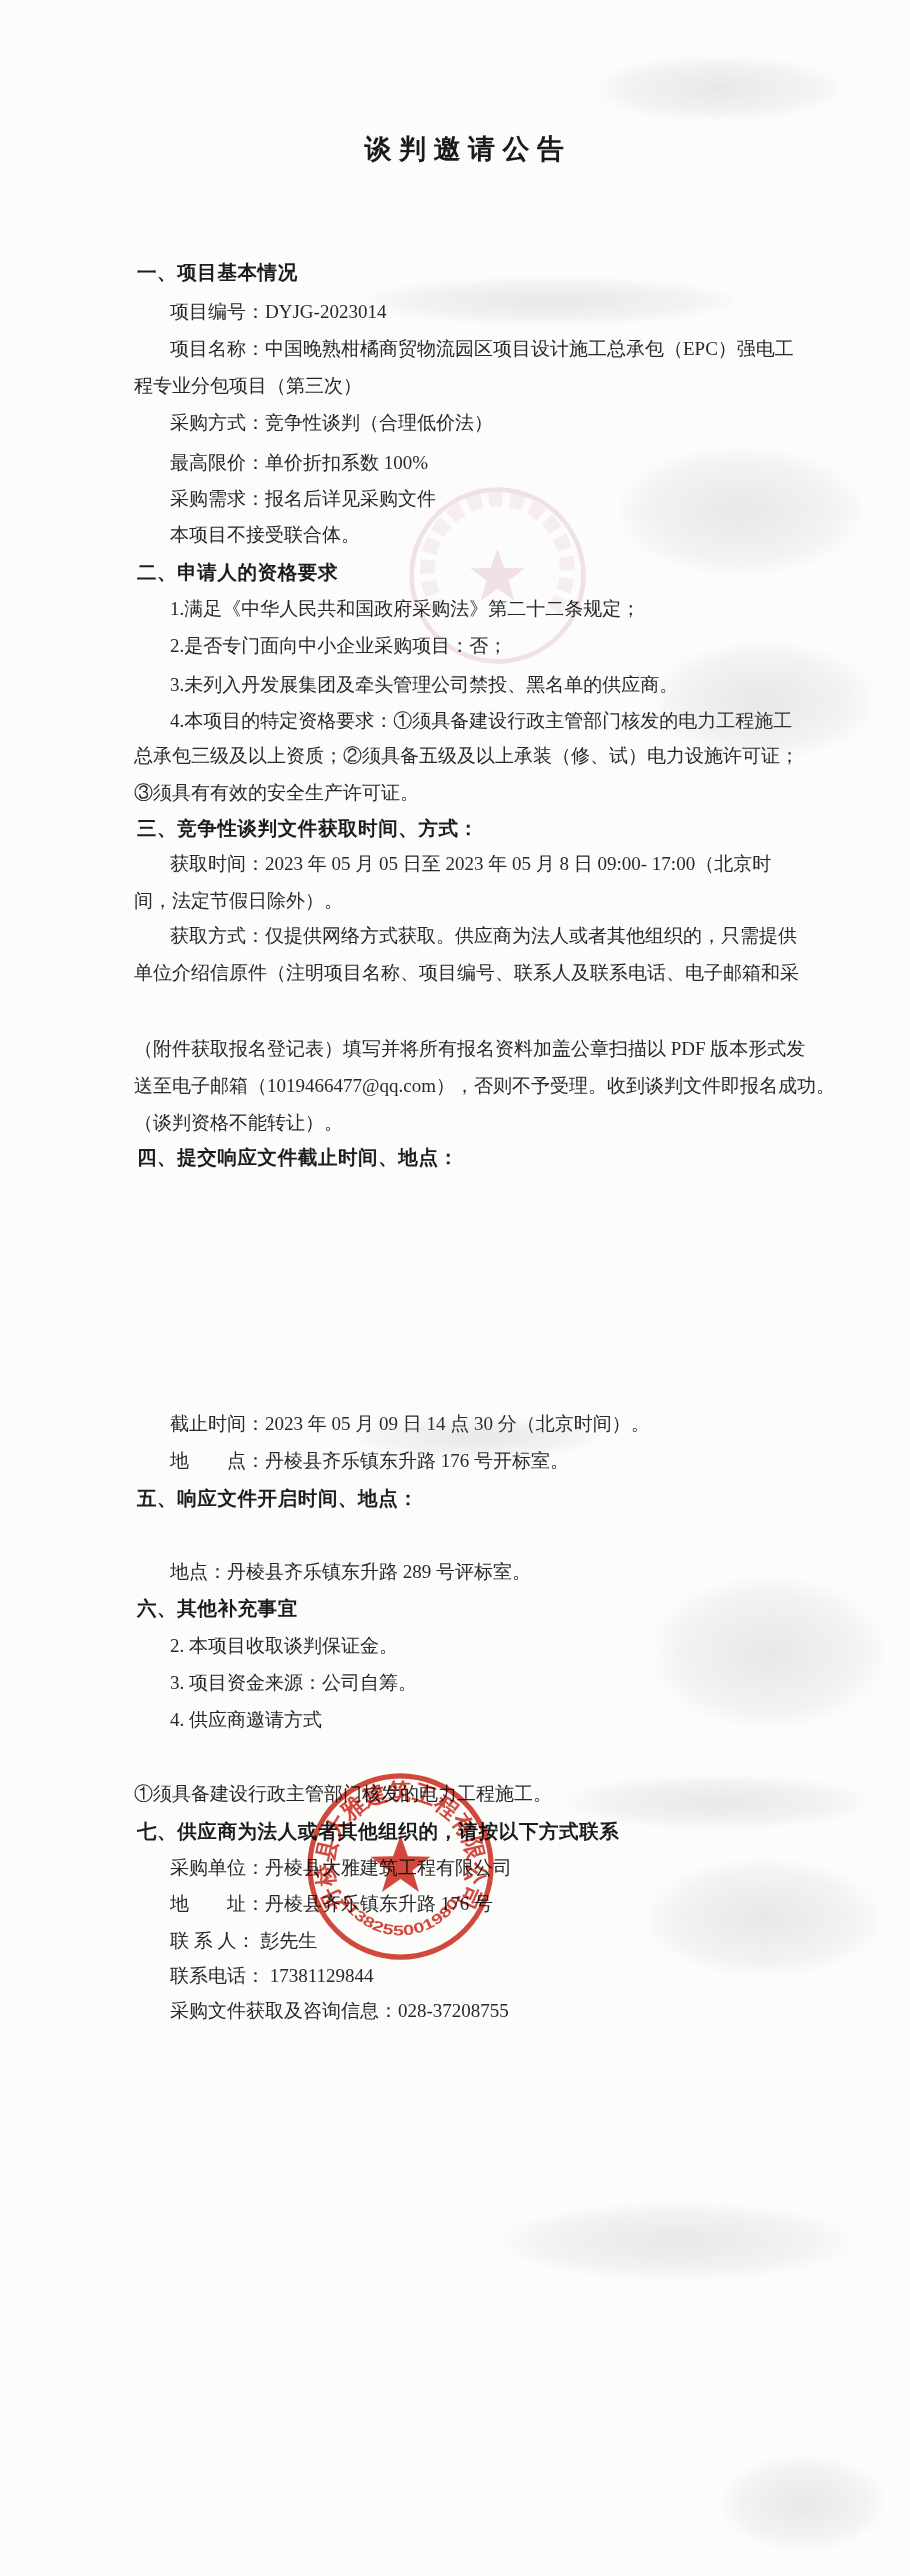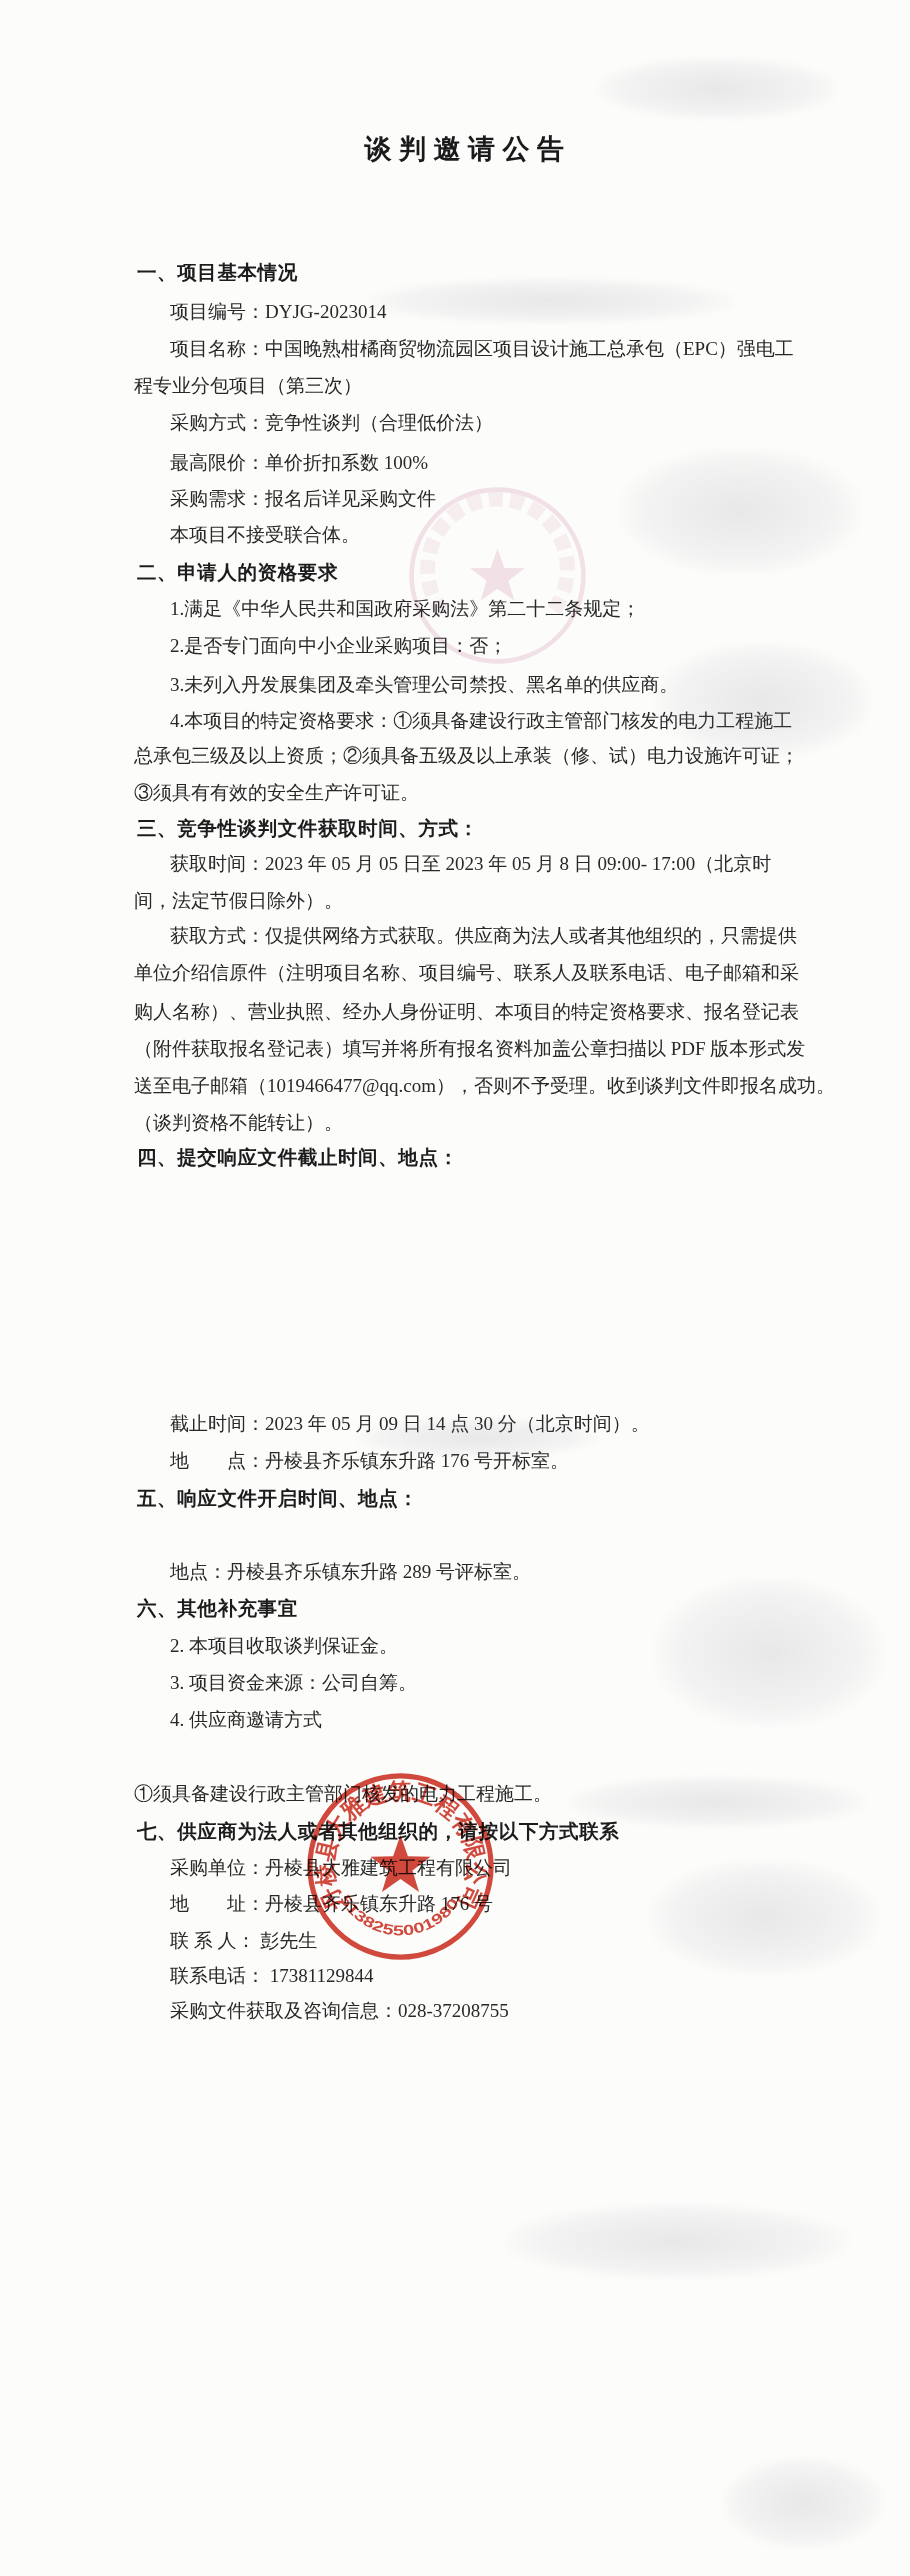--- a/index.html
+++ b/index.html
@@ -63,21 +63,20 @@
   <div class="ln" style="top:634px">2.是否专门面向中小企业采购项目：否；</div>
   <div class="ln" style="top:673px">3.未列入丹发展集团及牵头管理公司禁投、黑名单的供应商。</div>
   <div class="ln" style="top:709px">4.本项目的特定资格要求：①须具备建设行政主管部门核发的电力工程施工</div>
   <div class="ln c" style="top:744px">总承包三级及以上资质；②须具备五级及以上承装（修、试）电力设施许可证；</div>
   <div class="ln c" style="top:781px">③须具有有效的安全生产许可证。</div>
   <div class="ln h" style="top:817px">三、竞争性谈判文件获取时间、方式：</div>
   <div class="ln" style="top:852px">获取时间：2023 年 05 月 05 日至 2023 年 05 月 8 日 09:00- 17:00（北京时</div>
   <div class="ln c" style="top:889px">间，法定节假日除外）。</div>
   <div class="ln" style="top:924px">获取方式：仅提供网络方式获取。供应商为法人或者其他组织的，只需提供</div>
   <div class="ln c" style="top:961px">单位介绍信原件（注明项目名称、项目编号、联系人及联系电话、电子邮箱和采</div>
-  <div class="ln c" style="top:1000px">购人名称）、营业执照、经办人身份证明、本项目的特定资格要求、报名登记表</div>
   <div class="ln c" style="top:1037px">（附件获取报名登记表）填写并将所有报名资料加盖公章扫描以 PDF 版本形式发</div>
   <div class="ln c" style="top:1074px">送至电子邮箱（1019466477@qq.com），否则不予受理。收到谈判文件即报名成功。</div>
   <div class="ln c" style="top:1111px">（谈判资格不能转让）。</div>
   <div class="ln h" style="top:1146px">四、提交响应文件截止时间、地点：</div>
   <div class="ln" style="top:1412px">截止时间：2023 年 05 月 09 日 14 点 30 分（北京时间）。</div>
   <div class="ln" style="top:1449px">地　　点：丹棱县齐乐镇东升路 176 号开标室。</div>
   <div class="ln h" style="top:1487px">五、响应文件开启时间、地点：</div>
   <div class="ln" style="top:1560px">地点：丹棱县齐乐镇东升路 289 号评标室。</div>
   <div class="ln h" style="top:1597px">六、其他补充事宜</div>
   <div class="ln" style="top:1634px">2. 本项目收取谈判保证金。</div>

